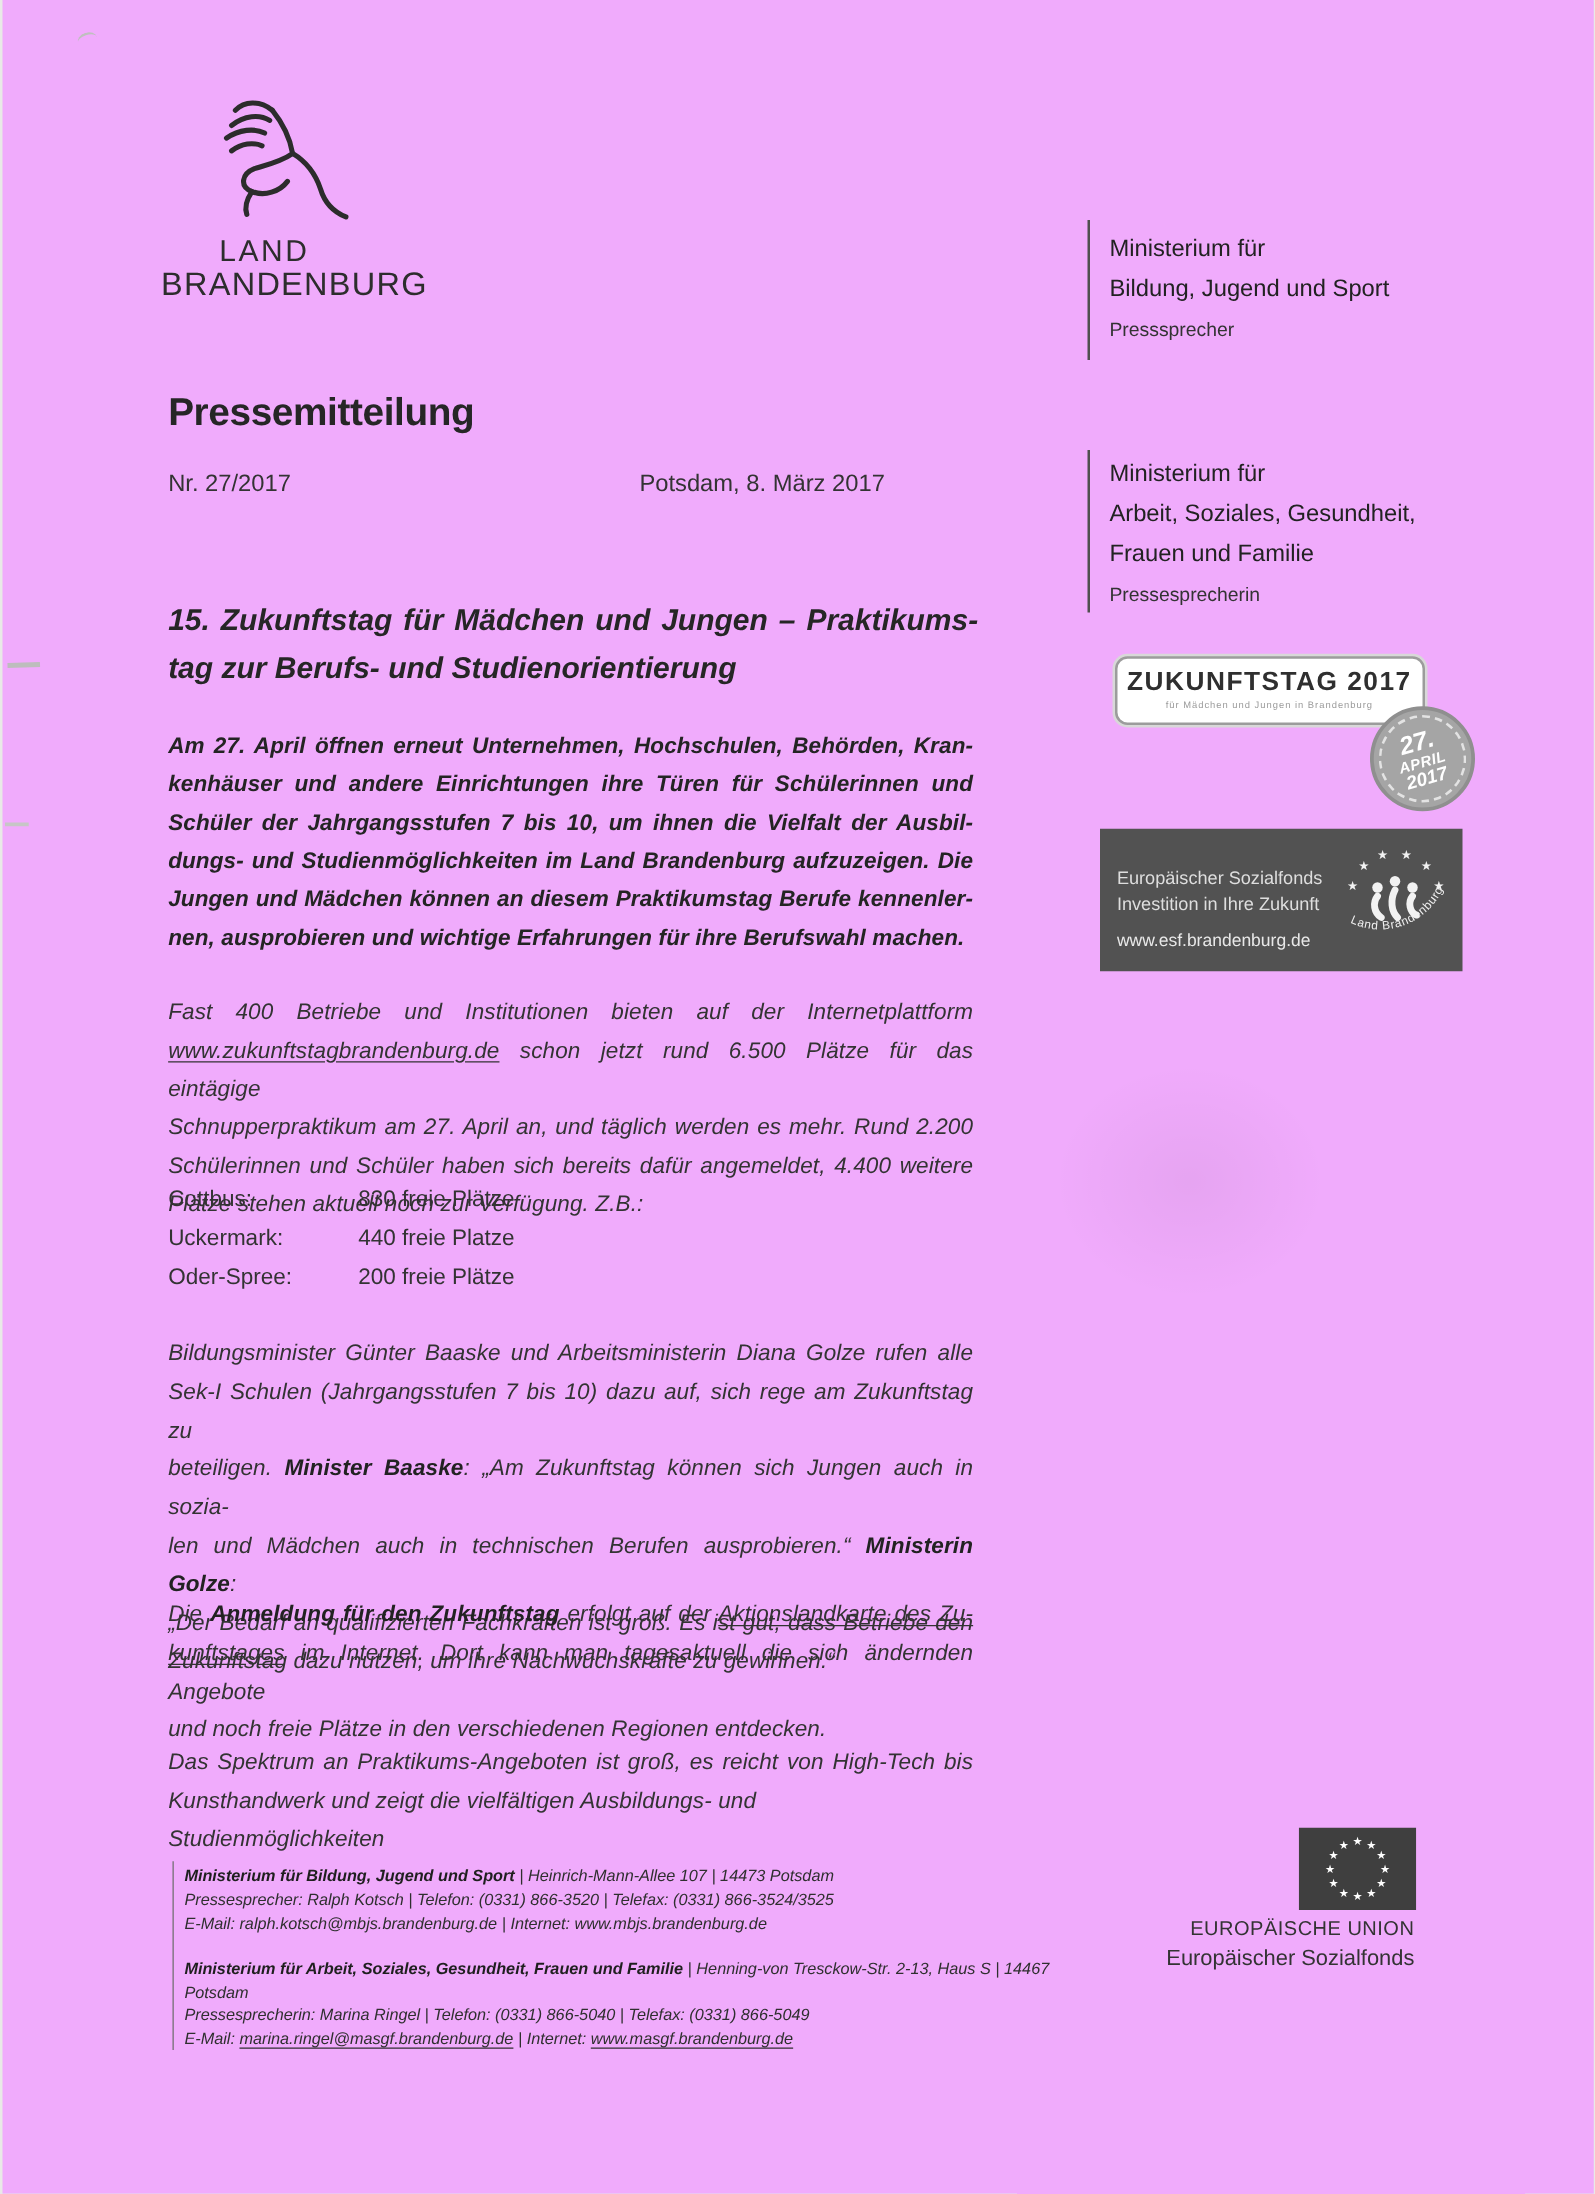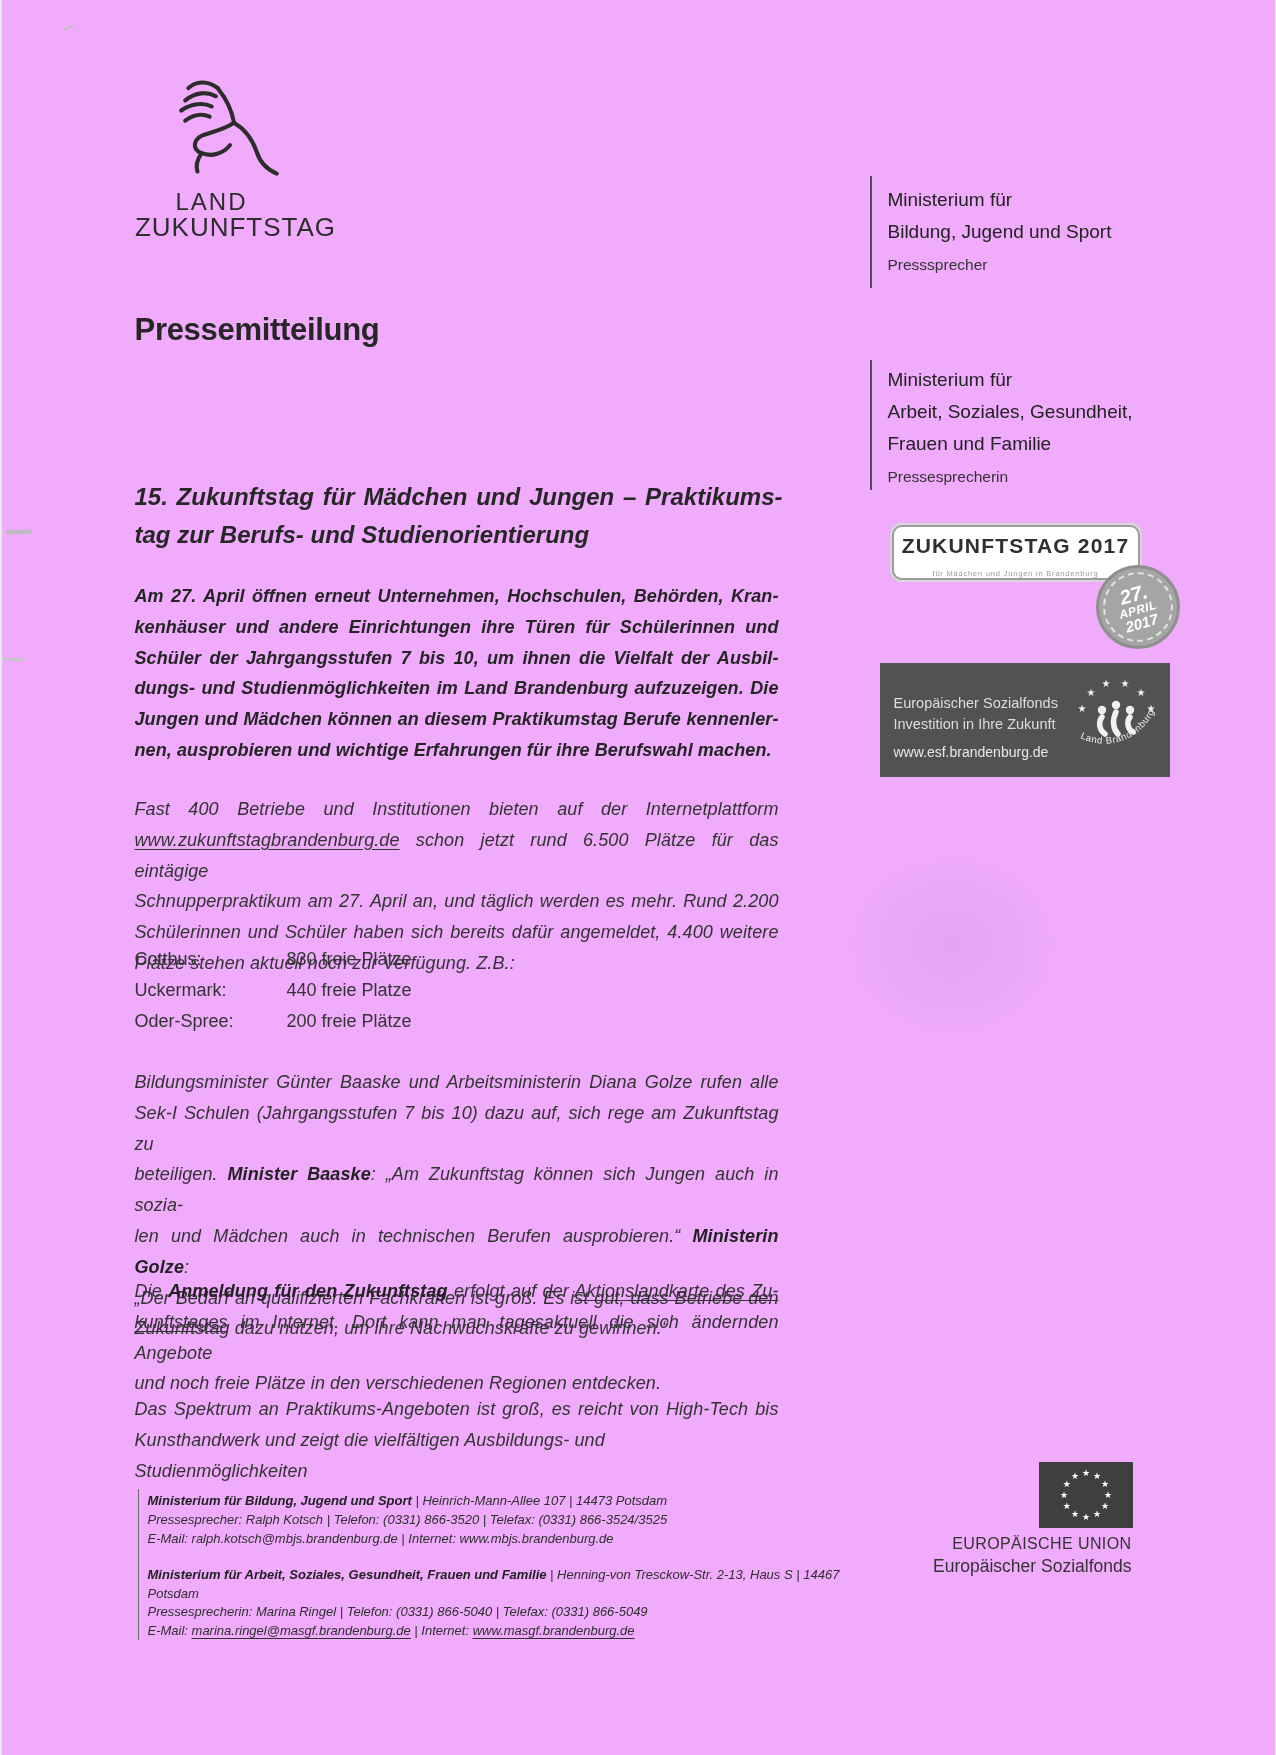--- a/index.html
+++ b/index.html
@@ -24,21 +24,21 @@
   .mblock{left:886px; width:330px; color:#222;}
   .mb1{top:184px;} .mb2{top:364px;}
   .mblock .mline{font-size:19px; font-weight:normal; line-height:32px; white-space:nowrap;}
   .mblock .mrole{font-size:15.5px; line-height:20px; margin-top:7px; color:#333;}
 
   
   .zt-box{left:890px; top:525px; width:248px; height:55px; background:#fff;
     border:2.5px solid #9c9c9c; border-radius:10px; box-shadow:0 0 0 2px #d8d8d8;
     text-align:center; box-sizing:border-box;}
   .zt-title{font-size:21px; font-weight:bold; letter-spacing:1.2px; color:#2f2f2f; margin-top:7px; white-space:nowrap;}
-  .zt-sub{font-size:7.5px; letter-spacing:0.8px; color:#9a9a9a; margin-top:11px; white-space:nowrap;}
+  .zt-sub{font-size:7.5px; letter-spacing:0.8px; color:#9a9a9a; margin-top:1px; white-space:nowrap;}
   .zt-badge{left:1094px; top:565px; width:84px; height:84px; border-radius:50%;
     background:#a5a5a5; border:3px solid #8f8f8f; box-sizing:border-box; z-index:3;}
   .zt-badge-inner{position:absolute; inset:4px; border-radius:50%;
     border:2px dashed #e3e3e3; display:flex; align-items:center; justify-content:center;}
   .zt-badge-text{transform:rotate(-16deg); text-align:center; color:#fff;
     font-weight:bold; font-style:italic; line-height:1;}
   .zt-day{font-size:20px;} .zt-month{font-size:12px; letter-spacing:0.5px;} .zt-year{font-size:15px;}
 
   
   .esf-box{left:878px; top:663px; width:290px; height:114px; background:#525252;}
@@ -98,21 +98,21 @@
       <path d="M62,10 C52,2 40,3 33,10"></path>
       <path d="M30,22 C40,14 52,13 60,18"></path>
       <path d="M26,32 C36,25 48,24 56,28"></path>
       <path d="M30,42 C38,36 47,35 54,38"></path>
       <path d="M62,10 C70,20 76,32 78,44 C70,50 58,53 48,56 C38,60 36,70 46,74 C56,78 68,74 74,66"></path>
       <path d="M78,44 C88,50 96,60 100,72 C103,82 110,90 120,94"></path>
       <path d="M46,74 C42,80 40,86 42,92"></path>
     </g>
   </svg>
   <div class="abs logo-land">LAND</div>
-  <div class="abs logo-bb">ZUKUNFTSTAG</div>
+  <div class="abs logo-bb">BRANDENBURG</div>
 
   <div class="abs vrule rule1"></div>
   <div class="abs mblock mb1">
     <div class="mline">Ministerium für</div>
     <div class="mline">Bildung, Jugend und Sport</div>
     <div class="mrole">Presssprecher</div>
   </div>
 
   <div class="abs vrule rule2"></div>
   <div class="abs mblock mb2">
@@ -162,20 +162,24 @@
         <path d="M44,38 C40,46 41,55 46,60"></path>
         <path d="M58,43 C54,48 56,56 61,58"></path>
       </g>
       <text fill="#f0f0f0" font-size="9.5" letter-spacing="0.6" font-family="Liberation Sans, sans-serif">
         <textPath href="#lbArc">Land Brandenburg</textPath>
       </text>
     </svg>
   </div>
 
   <div class="abs h-press">Pressemitteilung</div>
+  <div class="abs meta">
+    <span>Nr. 27/2017</span>
+    <span class="meta-date">Potsdam, 8. März 2017</span>
+  </div>
   <div class="abs title">
     <div class="tl jl">15. Zukunftstag für Mädchen und Jungen – Praktikums-</div>
     <div class="tl">tag zur Berufs- und Studienorientierung</div>
   </div>
 
   <div class="abs para boldp" style="top:581px">
       <div class="tl jl"><span>Am 27. April öffnen erneut Unternehmen, Hochschulen, Behörden, Kran-</span></div>
       <div class="tl jl"><span>kenhäuser und andere Einrichtungen ihre Türen für Schülerinnen und</span></div>
       <div class="tl jl"><span>Schüler der Jahrgangsstufen 7 bis 10, um ihnen die Vielfalt der Ausbil-</span></div>
       <div class="tl jl"><span>dungs- und Studienmöglichkeiten im Land Brandenburg aufzuzeigen. Die</span></div>

